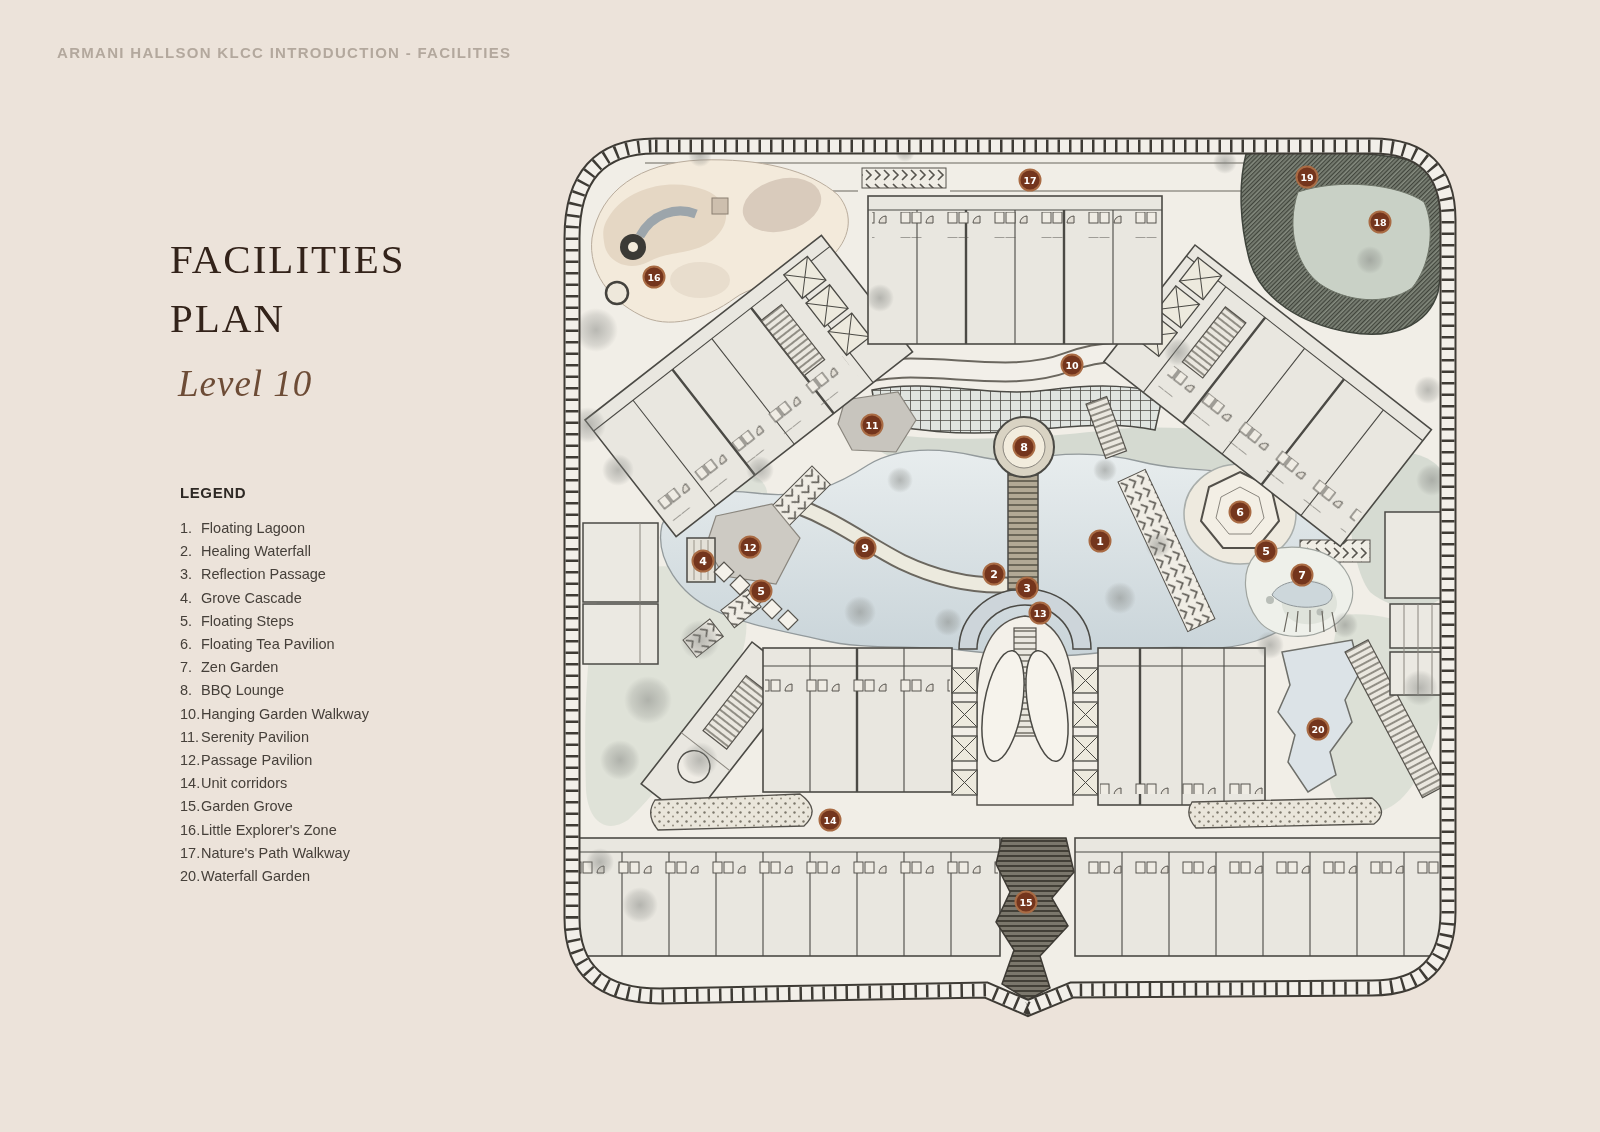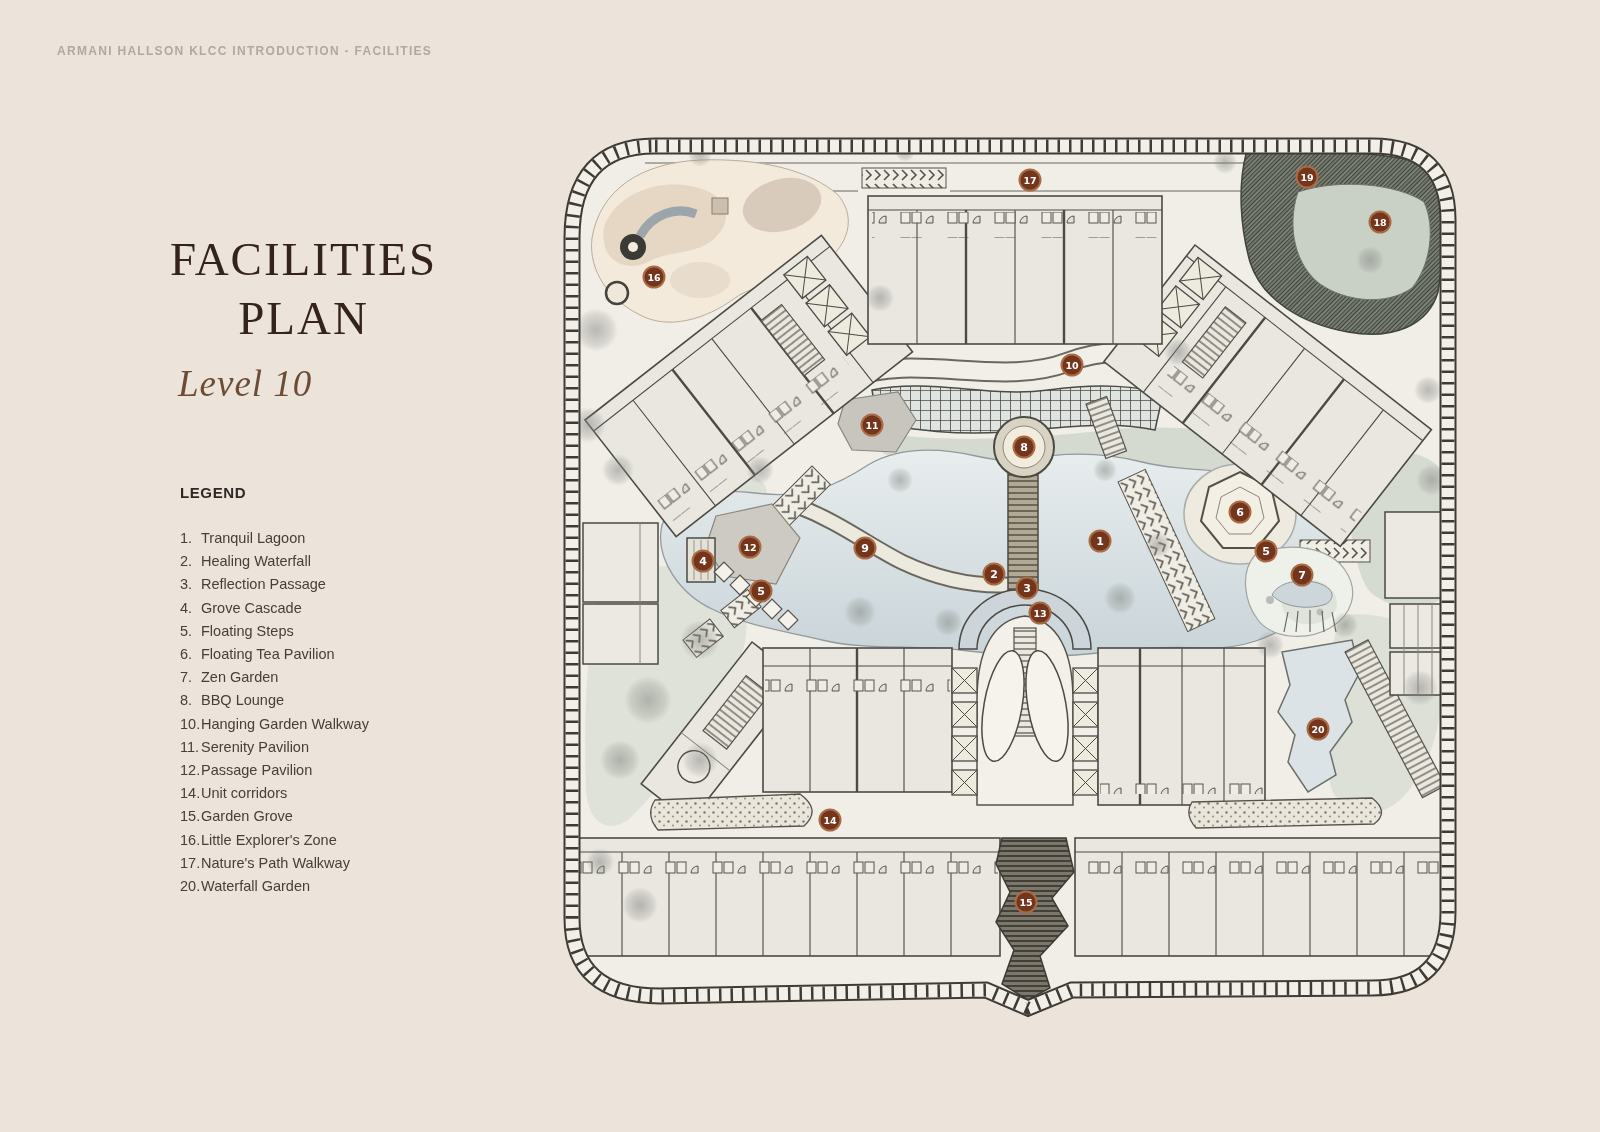--- a/index.html
+++ b/index.html
@@ -3,26 +3,26 @@
 <meta charset="utf-8">
 <style>
   :root{
     --page-bg:#ece3da; --paper:#f1eee7; --ink:#3e3b35;
     --title:#33231a; --subtitle:#6d4c36; --header-text:#b3a89d;
     --legend-text:#46403a; --marker-fill:#74351d; --marker-ring:#a96b44;
   }
   *{margin:0;padding:0;box-sizing:border-box;}
   html,body{width:1600px;height:1132px;}
   body{position:relative;background:var(--page-bg);font-family:"Liberation Sans",sans-serif;overflow:hidden;}
-  .header-text{position:absolute;left:57px;top:44px;font-size:12px;letter-spacing:1.3px;color:var(--header-text);font-weight:bold;}
+  .header-text{position:absolute;left:57px;top:44px;font-size:15px;letter-spacing:1.3px;color:var(--header-text);font-weight:bold;}
   .title-block{position:absolute;left:170px;top:230px;color:var(--title);font-family:"Liberation Serif",serif;}
-  .title-line{font-size:47px;line-height:59px;letter-spacing:2px;font-weight:500;text-align:center;}
+  .title-line{font-size:41px;line-height:59px;letter-spacing:2px;font-weight:500;}
   .subtitle{position:absolute;left:172px;top:362px;font-family:"Liberation Serif",serif;font-style:italic;font-size:37px;color:var(--subtitle);letter-spacing:1px;margin-left:6px;}
   .legend{position:absolute;left:180px;top:484px;width:360px;}
-  .legend-heading{font-size:15px;font-weight:bold;letter-spacing:.6px;color:#2e2924;margin-bottom:26px;}
+  .legend-heading{font-size:15px;font-weight:bold;letter-spacing:.6px;color:#2e2924;margin-bottom:16px;}
   .legend-list{list-style:none;}
   .legend-list li{font-size:14.5px;line-height:23.2px;color:var(--legend-text);white-space:nowrap;}
   .legend-list .num{display:inline-block;min-width:21px;}
   .plan-wrap{position:absolute;left:550px;top:128px;width:910px;height:895px;}
   svg{display:block;}
   .bld{fill:#e9e7e0;stroke:#4b4a45;stroke-width:1.6;}
   .svc{fill:#ebe9e2;stroke:#4b4a45;stroke-width:1.5;}
   .ln{stroke:#4b4a45;stroke-width:1.1;fill:none;}
   .lnT{stroke:#4b4a45;stroke-width:2.4;fill:none;}
   .thin{stroke:#8a867e;stroke-width:1;fill:none;}
@@ -38,21 +38,21 @@
 
 <div class="title-block">
   <div class="title-line">FACILITIES</div>
   <div class="title-line">PLAN</div>
 </div>
 <div class="subtitle">Level 10</div>
 
 <div class="legend">
   <div class="legend-heading">LEGEND</div>
   <ol class="legend-list" id="legend-list">
-      <li><span class="num">1.</span><span>Tranquil Lagoon</span></li>
+      <li><span class="num">1.</span><span>Floating Lagoon</span></li>
       <li><span class="num">2.</span><span>Healing Waterfall</span></li>
       <li><span class="num">3.</span><span>Reflection Passage</span></li>
       <li><span class="num">4.</span><span>Grove Cascade</span></li>
       <li><span class="num">5.</span><span>Floating Steps</span></li>
       <li><span class="num">6.</span><span>Floating Tea Pavilion</span></li>
       <li><span class="num">7.</span><span>Zen Garden</span></li>
       <li><span class="num">8.</span><span>BBQ Lounge</span></li>
       <li><span class="num">10.</span><span>Hanging Garden Walkway</span></li>
       <li><span class="num">11.</span><span>Serenity Pavilion</span></li>
       <li><span class="num">12.</span><span>Passage Pavilion</span></li>

